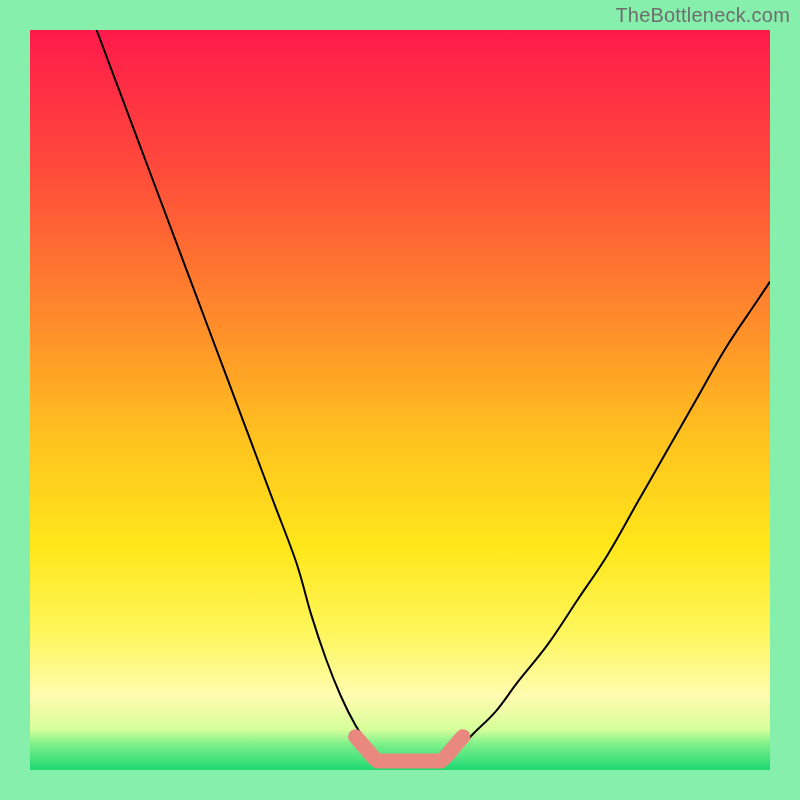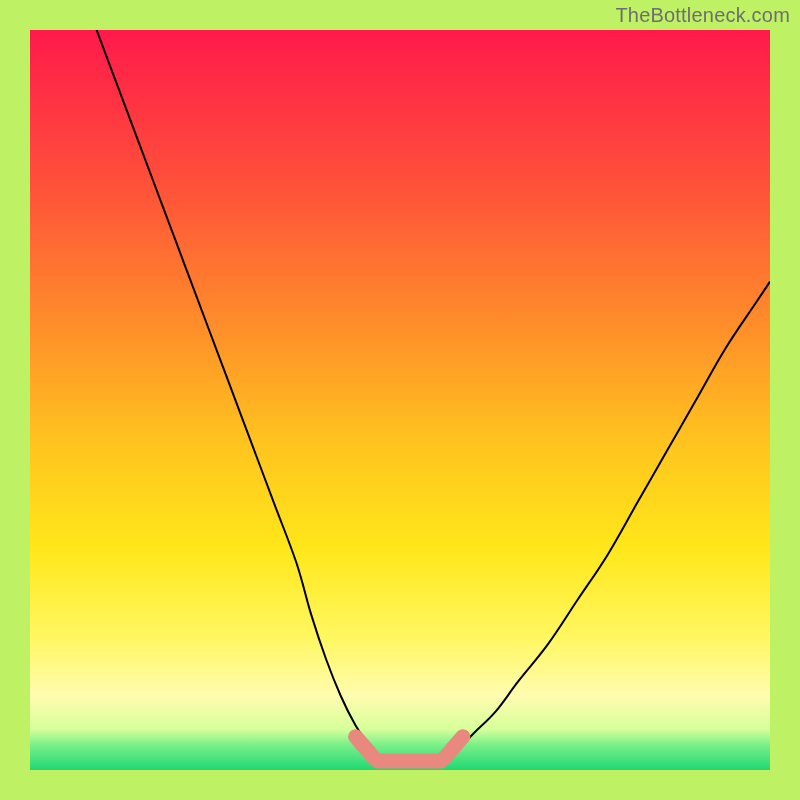--- a/index.html
+++ b/index.html
@@ -10,21 +10,21 @@
     background: #000;
     overflow: hidden;
     font-family: Arial, Helvetica, sans-serif;
   }
   .frame {
     position: absolute;
     top: 0;
     left: 0;
     width: 800px;
     height: 800px;
-    background: #bef264;
+    background: #86efac;
   }
   .watermark {
     position: absolute;
     top: 4px;
     right: 10px;
     color: #6e6e6e;
     font-size: 20px;
     font-weight: 500;
     letter-spacing: 0.2px;
     user-select: none;

